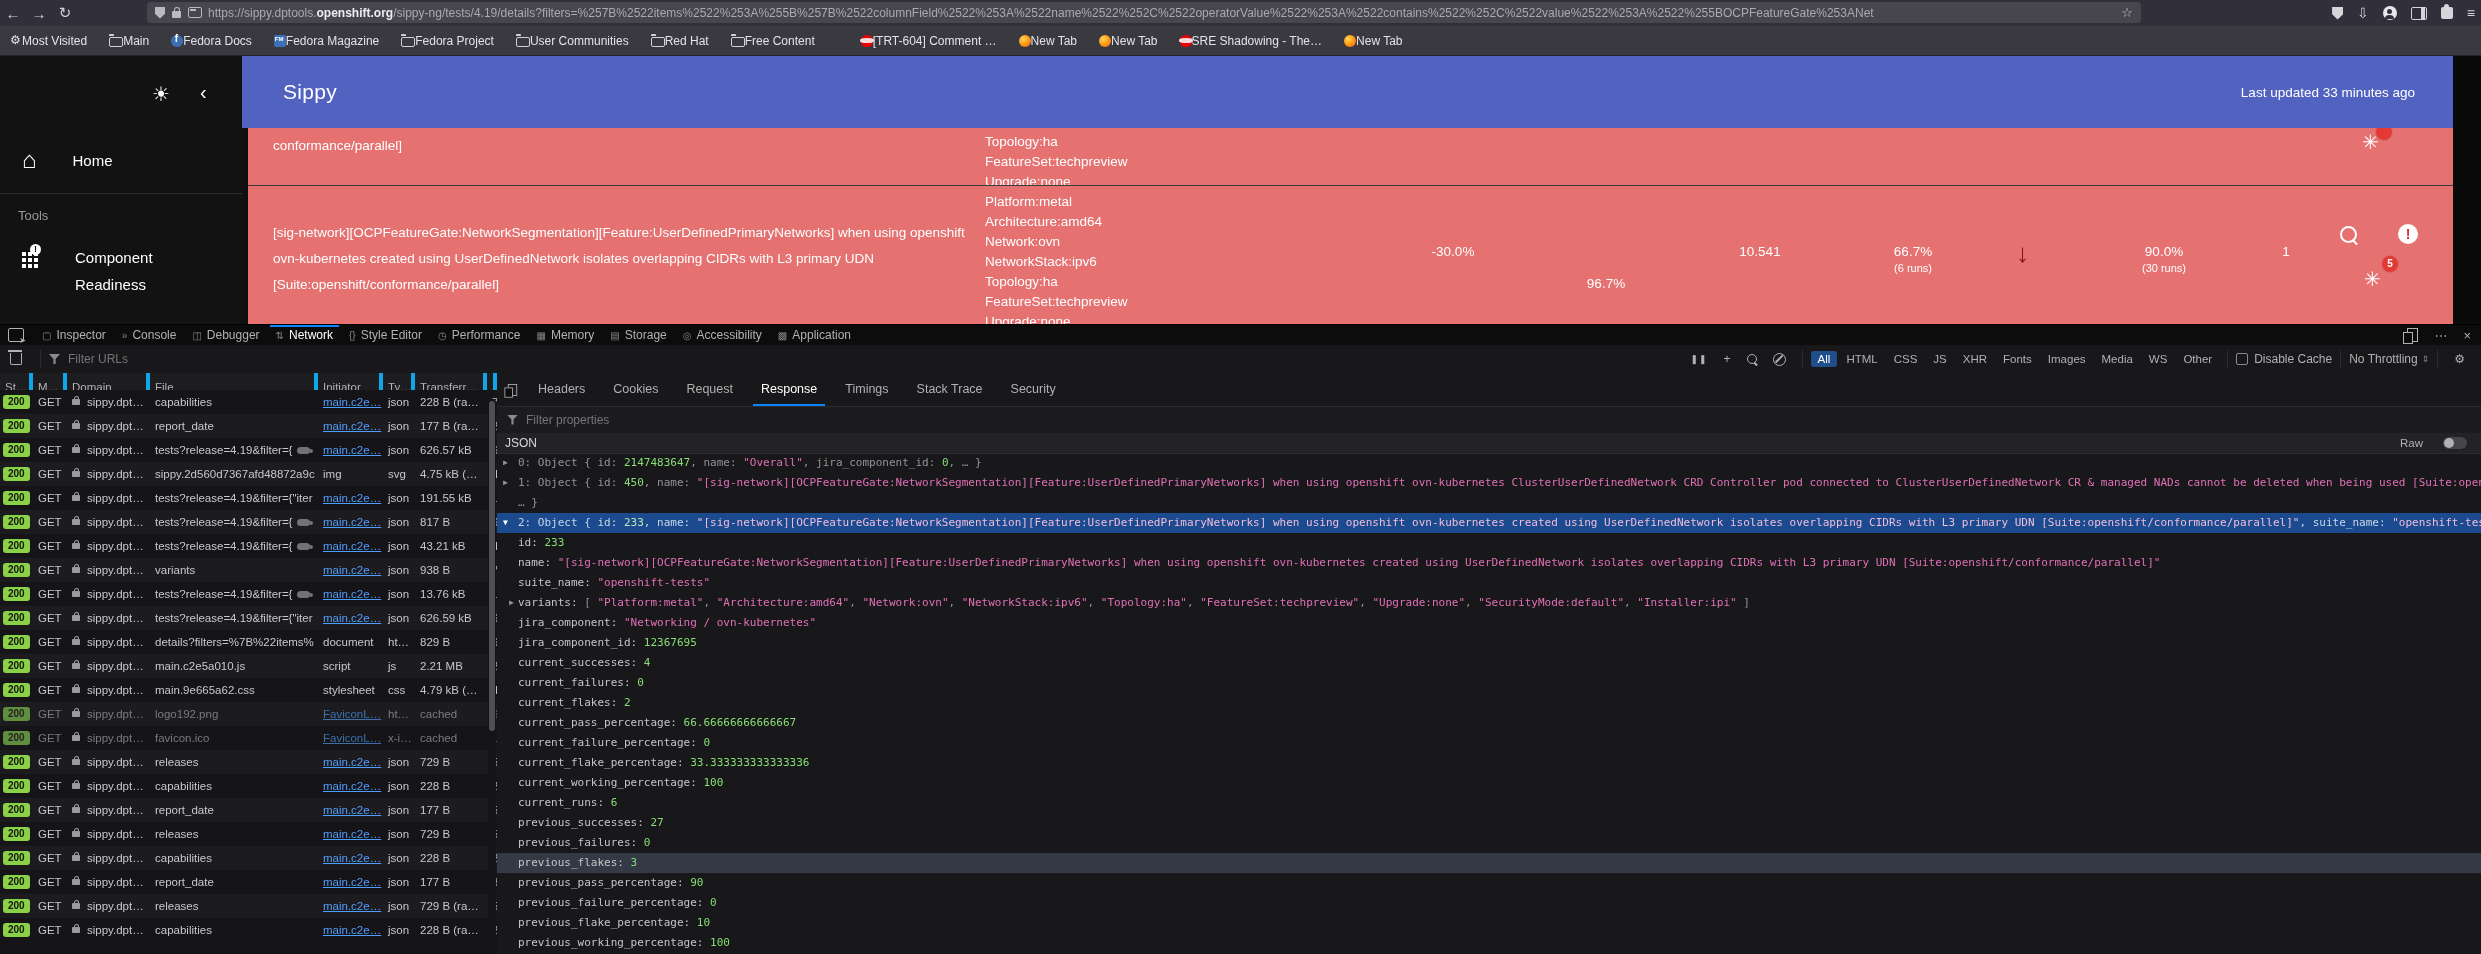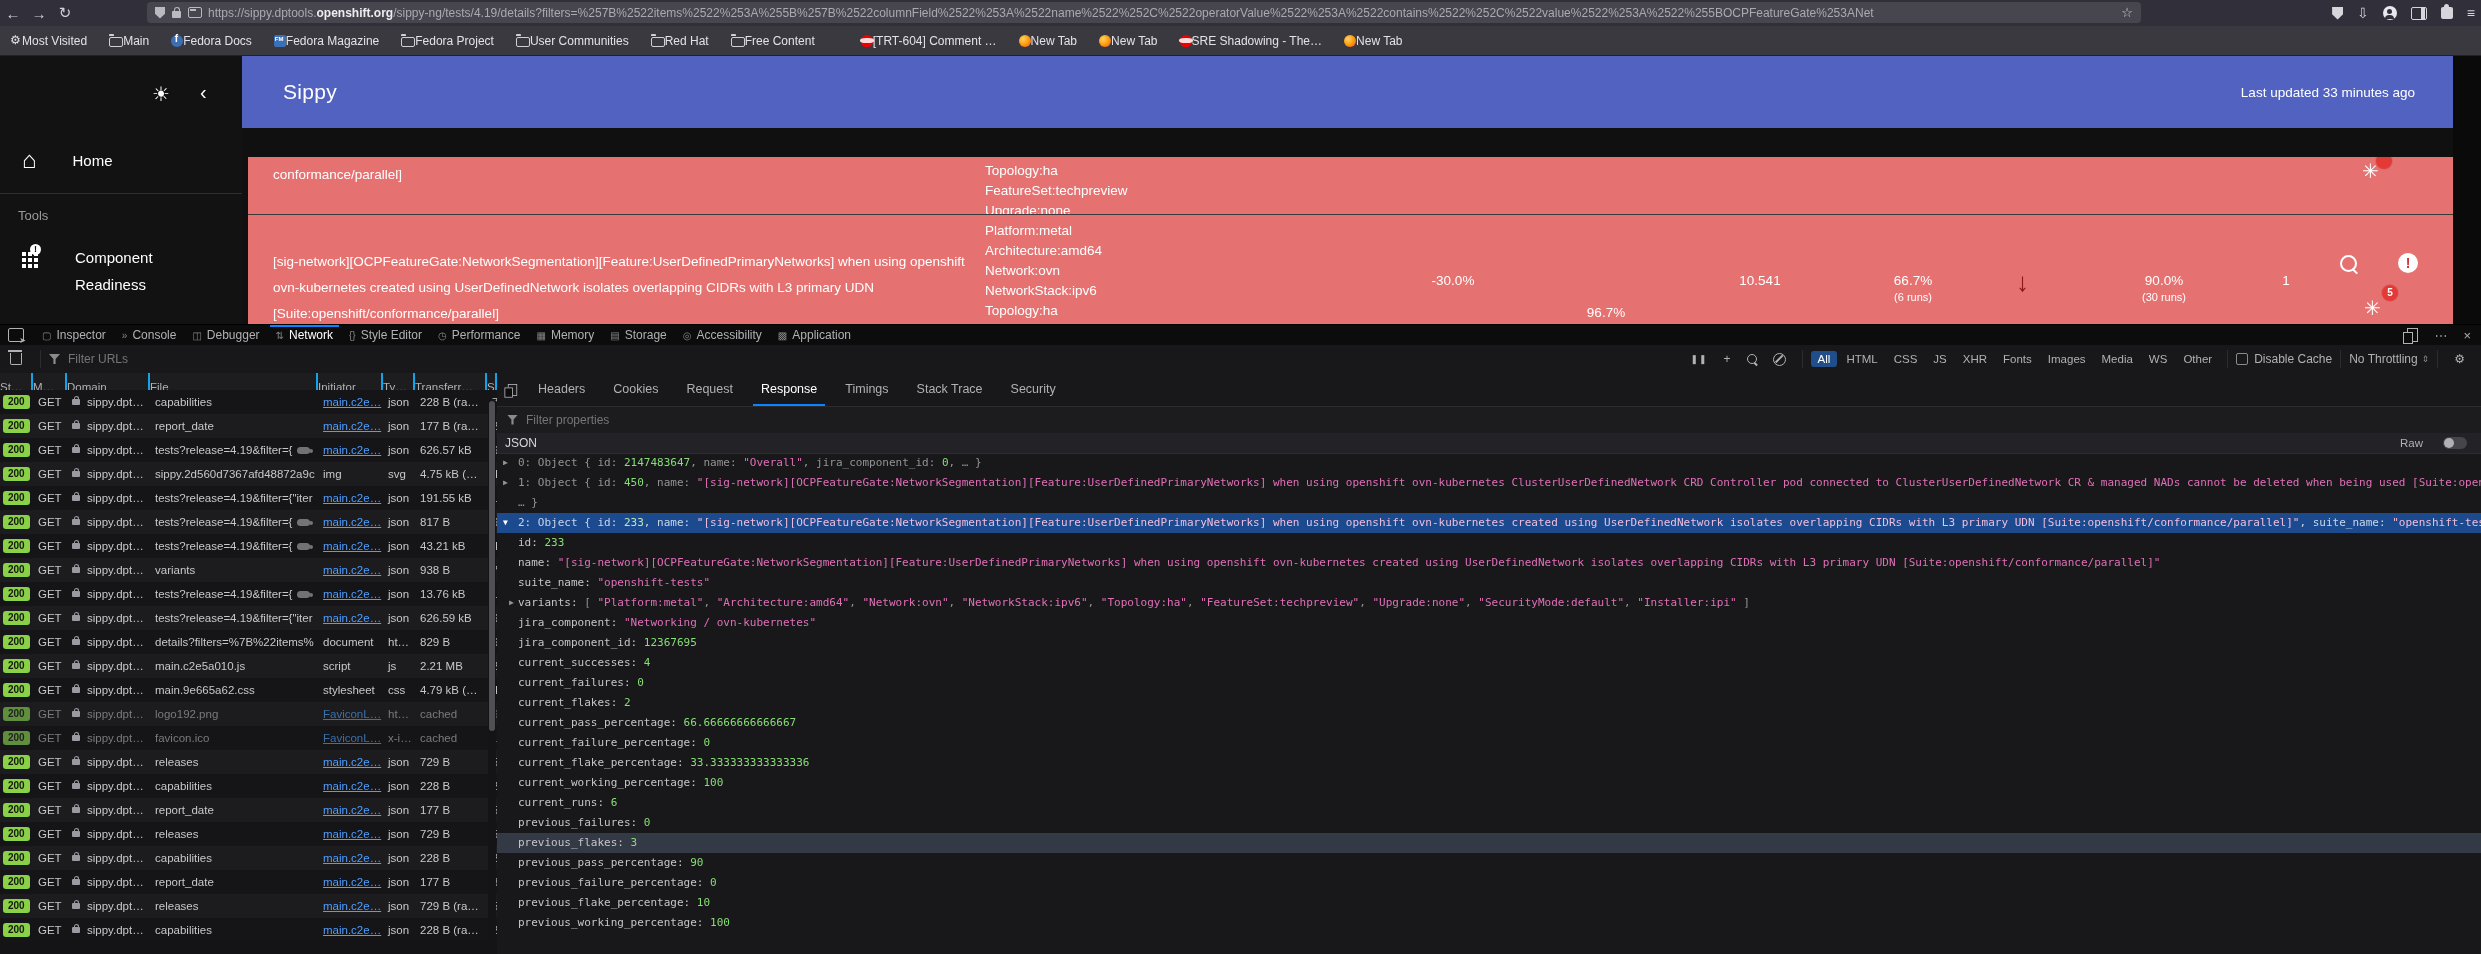--- a/index.html
+++ b/index.html
@@ -55,21 +55,21 @@
   .sb-divider{position:absolute;left:0;top:137px;width:242px;height:1px;background:#2e2e2e;}
   .tools{position:absolute;left:18px;top:152px;color:#9a9a9a;font-size:13px;}
   .gridicon{position:absolute;left:22px;top:196px;width:4px;height:4px;background:#fff;
     box-shadow:0 0 0 0 #fff,6px 0 #fff,12px 0 #fff,0 6px #fff,6px 6px #fff,12px 6px #fff,0 12px #fff,6px 12px #fff,12px 12px #fff;}
   .gridbadge{position:absolute;left:30px;top:188px;width:11px;height:11px;background:#fff;border-radius:50%;color:#121212;font-size:9px;font-weight:bold;text-align:center;line-height:11px;}
   #appheader{position:absolute;left:242px;top:0;width:2213px;height:72px;background:#5262c1;color:#fff;display:flex;align-items:center;}
   #apptitle{font-size:21px;margin-left:41px;letter-spacing:.3px;}
   #lastupdated{margin-left:auto;margin-right:40px;font-size:13.5px;}
   #redrows{position:absolute;left:248px;top:72px;width:2205px;height:196px;}
   .redrow{position:relative;background:#e57171;color:#fff;overflow:hidden;}
-  #row1{height:57px;border-bottom:1px solid #3a3a3a;margin-top:29px;}
+  #row1{height:57px;border-bottom:1px solid #3a3a3a;}
   #row2{height:138px;}
   .testname{position:absolute;left:25px;font-size:13.5px;line-height:26px;width:700px;}
   .variants{position:absolute;left:737px;font-size:13.5px;}
   .variants div{height:20px;line-height:20px;}
   .metric{position:absolute;text-align:center;font-size:13.5px;width:110px;margin-left:-55px;}
   .metric .sub{font-size:11px;margin-top:3px;}
   .arrow-down{position:absolute;color:#8f1616;font-weight:bold;font-size:26px;margin-left:-8px;}
   .i-mag{position:absolute;width:13px;height:13px;border:2px solid #fff;border-radius:50%;}
   .i-mag::after{content:"";position:absolute;left:11px;top:11px;width:7px;height:2px;background:#fff;transform:rotate(45deg);transform-origin:0 0;}
   .i-excl{position:absolute;width:20px;height:20px;background:#fff;border-radius:50%;color:#c33;font-weight:bold;font-size:14px;text-align:center;line-height:20px;}
@@ -101,21 +101,21 @@
   .i-block::after{content:"";position:absolute;left:0;top:4px;width:10px;height:1.5px;background:#b1b1b3;transform:rotate(-45deg);}
   .i-mag2{width:8px;height:8px;border:1.5px solid #b1b1b3;border-radius:50%;position:relative;margin:0 8px;cursor:pointer;}
   .i-mag2::after{content:"";position:absolute;left:7px;top:7px;width:4px;height:1.5px;background:#b1b1b3;transform:rotate(45deg);transform-origin:0 0;}
   .pill{padding:2px 7px;border-radius:3px;color:#b1b1b3;cursor:pointer;font-size:11.5px;}
   .pill.sel{background:#204e8a;color:#fff;}
   .cb{width:10px;height:10px;border:1.5px solid #8a8a8e;border-radius:2px;margin-right:6px;}
   .updn{font-size:9px;margin-left:4px;color:#8a8a8e;}
   
   #reqtable{position:absolute;left:0;top:48px;width:497px;height:582px;background:#141416;overflow:hidden;border-right:1px solid #000;}
   #reqhead{position:absolute;left:0;top:0;width:100%;height:28px;background:#1d1d20;border-bottom:1px solid #2c2c2e;font-size:11.5px;color:#b1b1b3;}
-  .hc{position:absolute;top:0;height:28px;line-height:28px;border-right:2px solid #0ea5e9;box-sizing:border-box;overflow:hidden;white-space:nowrap;}
+  .hc{position:absolute;top:0;height:28px;line-height:28px;padding-left:5px;border-right:4px solid #0ea5e9;box-sizing:border-box;overflow:hidden;white-space:nowrap;}
   #reqrows{position:absolute;left:0;top:28px;width:100%;}
   .rrow{position:relative;height:24px;font-size:11.5px;color:#c8c8cc;cursor:pointer;}
   .rrow:nth-child(odd){background:#151517;}
   .rrow:nth-child(even){background:#1c1c1f;}
   .rc{position:absolute;top:0;height:24px;line-height:24px;overflow:hidden;white-space:nowrap;box-sizing:border-box;padding-left:5px;}
   .badge200{position:absolute;left:3px;top:5px;padding:0 5px;height:14px;line-height:14px;background:#8bd148;color:#14170f;font-size:10px;font-weight:bold;border-radius:3px;}
   .rrow.dim .badge200{background:#5f8f3c;color:#222;}
   .rrow.dim .rc{color:#7a7a7e;}
   .rrow.dim .link{color:#3d6fa8;}
   .locki{position:absolute;left:72px;top:9px;width:8px;height:6px;background:#9a9aa0;border-radius:1px;}
@@ -696,20 +696,21 @@
         <div class="trow child"><span class="k">jira_component: </span><span class="s">"Networking / ovn-kubernetes"</span></div>
         <div class="trow child"><span class="k">jira_component_id: </span><span class="n">12367695</span></div>
         <div class="trow child"><span class="k">current_successes: </span><span class="n">4</span></div>
         <div class="trow child"><span class="k">current_failures: </span><span class="n">0</span></div>
         <div class="trow child"><span class="k">current_flakes: </span><span class="n">2</span></div>
         <div class="trow child"><span class="k">current_pass_percentage: </span><span class="n">66.66666666666667</span></div>
         <div class="trow child"><span class="k">current_failure_percentage: </span><span class="n">0</span></div>
         <div class="trow child"><span class="k">current_flake_percentage: </span><span class="n">33.333333333333336</span></div>
         <div class="trow child"><span class="k">current_working_percentage: </span><span class="n">100</span></div>
         <div class="trow child"><span class="k">current_runs: </span><span class="n">6</span></div>
+        <div class="trow child"><span class="k">previous_successes: </span><span class="n">27</span></div>
         <div class="trow child"><span class="k">previous_failures: </span><span class="n">0</span></div>
         <div class="trow child hovrow"><span class="k">previous_flakes: </span><span class="n">3</span></div>
         <div class="trow child"><span class="k">previous_pass_percentage: </span><span class="n">90</span></div>
         <div class="trow child"><span class="k">previous_failure_percentage: </span><span class="n">0</span></div>
         <div class="trow child"><span class="k">previous_flake_percentage: </span><span class="n">10</span></div>
         <div class="trow child"><span class="k">previous_working_percentage: </span><span class="n">100</span></div>
       </div>
   </div>
 </div>
 

